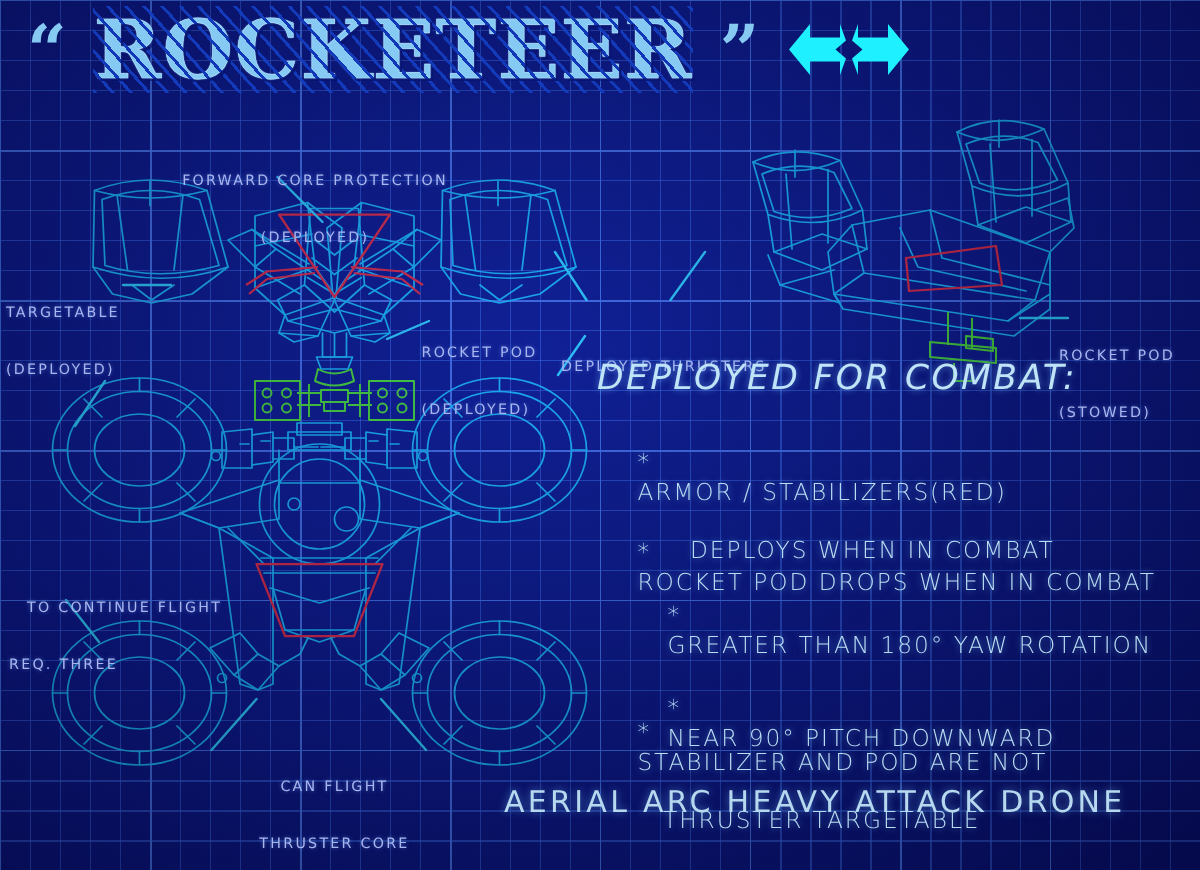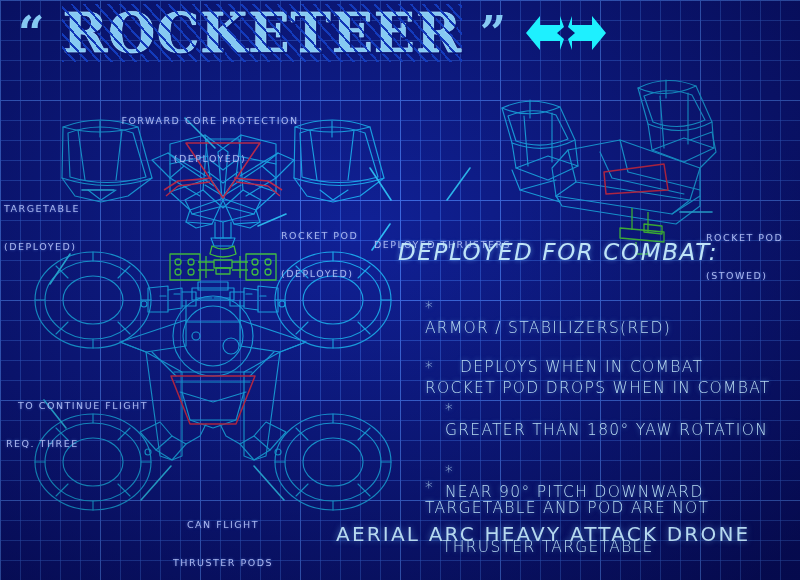--- a/index.html
+++ b/index.html
@@ -310,21 +310,21 @@
     <div>(STOWED)</div>
   </div>
 
   <div class="anno" style="left:6px;top:375px;width:150px;">
     <div style="padding-left:12px;">TO CONTINUE FLIGHT</div>
     <div>REQ. THREE</div>
   </div>
 
   <div class="anno c" style="left:148px;top:494px;width:150px;">
     <div>CAN FLIGHT</div>
-    <div>THRUSTER PODS</div>
+    <div>THRUSTER CORE</div>
     
     
   </div>
 
   <div class="spec" id="spec-head">DEPLOYED FOR COMBAT:</div>
 
   <div class="spec bullet" style="left:400px;top:280px;">
     <span>*</span>
     <span>ARMOR / STABILIZERS(RED)</span>
     <div style="padding-left:60px;">DEPLOYS WHEN IN COMBAT</div>
@@ -340,19 +340,19 @@
     <span>GREATER THAN 180° YAW ROTATION</span>
   </div>
 
   <div class="spec bullet" style="left:420px;top:444px;">
     <span>*</span>
     <span>NEAR 90° PITCH DOWNWARD</span>
   </div>
 
   <div class="spec bullet" style="left:400px;top:460px;">
     <span>*</span>
-    <span>TARGETABLE AND POD ARE NOT</span>
+    <span>STABILIZER AND POD ARE NOT</span>
     <div style="padding-left:42px;">THRUSTER TARGETABLE</div>
   </div>
 
   <div id="footer">AERIAL ARC HEAVY ATTACK DRONE</div>
 
 </div>
 
 </body></html>

